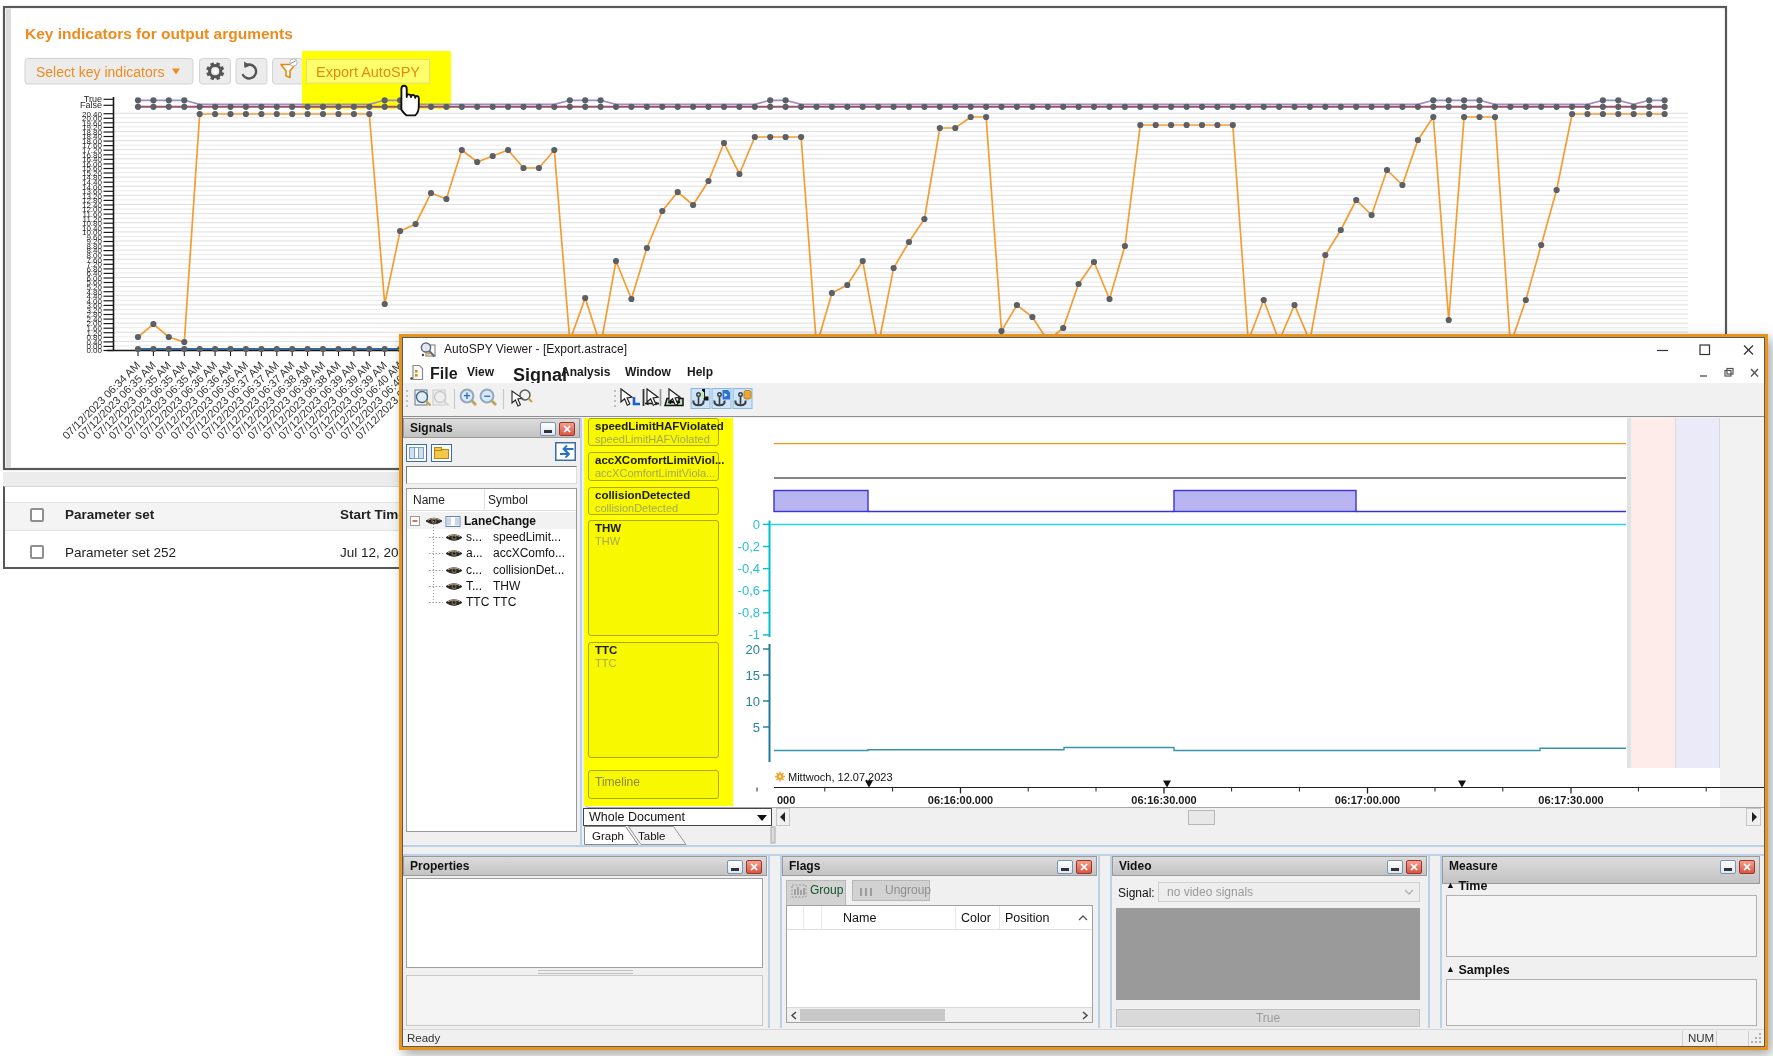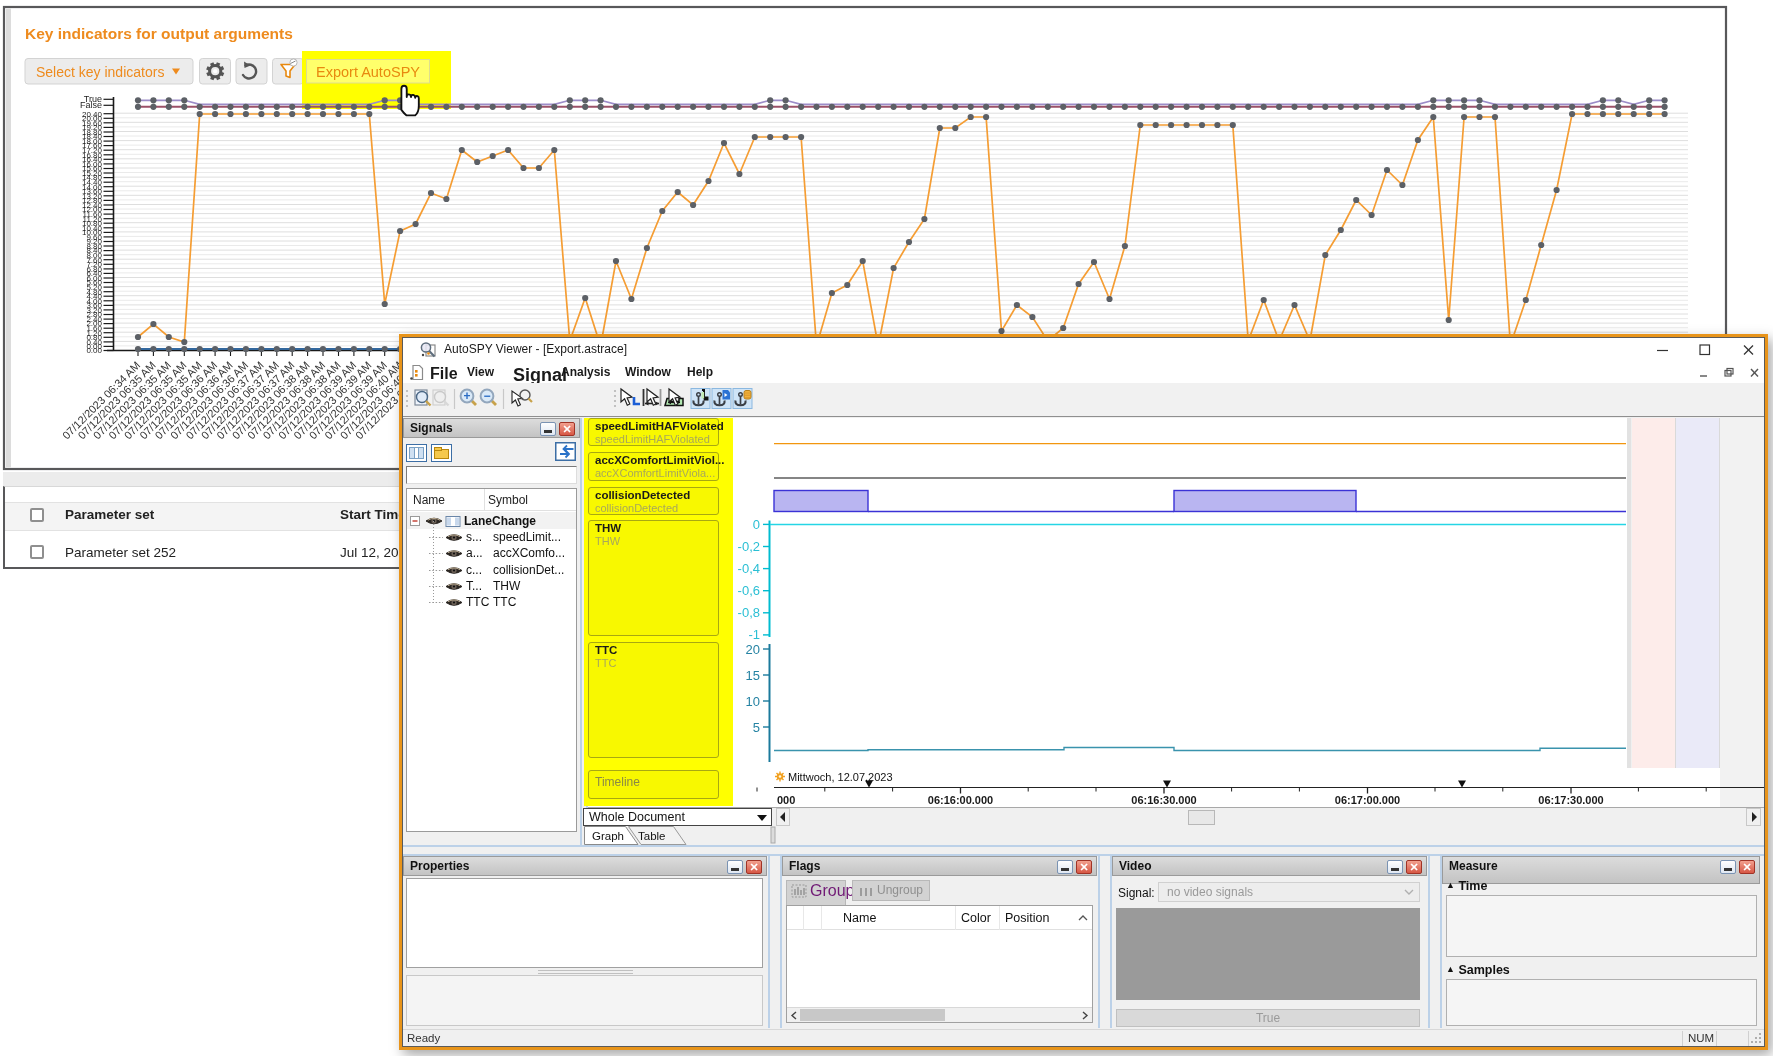--- a/index.html
+++ b/index.html
@@ -1011,25 +1011,25 @@
           </div><div style="position:absolute;right:4px;top:3px;width:16px;height:14px;background:linear-gradient(#f2a08e,#d75745);border:1px solid #a03326;border-radius:2px;color:#fff;font-weight:bold;font-size:11px;line-height:13px;text-align:center">✕</div></div>
 <div class="abs" style="left:3px;top:22px;width:357px;height:90px;background:#fff;border:1px solid #a0a0a0"></div>
 <div class="abs" style="left:135px;top:114px;width:95px;height:4px;border-top:1.5px solid #c0c0c0;border-bottom:1.5px solid #c0c0c0"></div>
 <div class="abs" style="left:3px;top:119px;width:357px;height:51px;background:#f4f4f4;border:1px solid #c8c8c8"></div>
 </div>
 <div class="abs" style="left:365px;top:518px;width:14px;height:172px;background:#f0f0f0;border-left:2px solid #bcd1e8;border-right:2px solid #bcd1e8"></div>
 <div class="abs" style="left:379px;top:518px;width:315px;height:172px;background:#f0f0f0">
 <div style="position:absolute;left:0;right:0;top:0;height:20px;background:linear-gradient(#dcdcdc,#c3c3c3);border:1px solid #9a9a9a;font-weight:bold;font-size:12px;color:#111;line-height:19px;padding-left:6px">Flags<div style="position:absolute;right:23px;top:3px;width:16px;height:14px;background:linear-gradient(#fefefe,#dfe7f2);border:1px solid #7a93b3;border-radius:2px">
             <div style="position:absolute;left:3px;right:3px;bottom:2px;height:3px;background:#333"></div>
           </div><div style="position:absolute;right:4px;top:3px;width:16px;height:14px;background:linear-gradient(#f2a08e,#d75745);border:1px solid #a03326;border-radius:2px;color:#fff;font-weight:bold;font-size:11px;line-height:13px;text-align:center">✕</div></div>
-<div class="abs" style="left:4px;top:24px;width:60px;height:34px;background:#d2d2d2;border:1px solid #b8b8b8;color:#701a75;font-size:16px;line-height:19px"><span style="margin-left:23px">Group</span><svg class="abs" style="left:4px;top:3px" width="17" height="14" viewBox="0 0 17 14">
+<div class="abs" style="left:4px;top:24px;width:60px;height:34px;background:#d2d2d2;border:1px solid #b8b8b8;color:#14532d;font-size:12px;line-height:19px"><span style="margin-left:23px">Group</span><svg class="abs" style="left:4px;top:3px" width="17" height="14" viewBox="0 0 17 14">
             <rect x="1" y="1" width="14" height="12" fill="none" stroke="#999" stroke-dasharray="2,1.5"></rect>
             <path d="M4,11 v-6 m3,6 v-8 m3,8 v-5 m3,5 v-7" stroke="#8f8f8f" stroke-width="1.4"></path>
           </svg></div>
-<div class="abs" style="left:70px;top:24px;width:78px;height:21px;background:#d2d2d2;border:1px solid #b8b8b8;color:#8f8f8f;font-size:12px;line-height:19px"><span style="margin-left:24px">Ungroup</span><svg class="abs" style="left:6px;top:3px" width="16" height="14" viewBox="0 0 16 14">
+<div class="abs" style="left:70px;top:24px;width:78px;height:21px;background:#d2d2d2;border:1px solid #b8b8b8;color:#8f8f8f;font-size:12px;line-height:19px"><span style="margin-left:32px">Ungroup</span><svg class="abs" style="left:6px;top:3px" width="16" height="14" viewBox="0 0 16 14">
             <path d="M2,12 v-8 m5,8 v-8 m5,8 v-8" stroke="#8f8f8f" stroke-width="1.6"></path>
           </svg></div>
 <div class="abs" style="left:4px;top:49px;width:307px;height:118px;background:#fff;border:1px solid #a0a0a0">
 <div class="abs" style="left:0;right:0;top:0;height:24px;border-bottom:1px solid #e0e0e0">
             <div class="abs" style="left:56px;top:5px;font-size:12.5px;color:#111">Name</div>
             <div class="abs" style="left:174px;top:5px;font-size:12.5px;color:#111">Color</div>
             <div class="abs" style="left:218px;top:5px;font-size:12.5px;color:#111">Position</div>
             <div class="abs" style="left:16px;top:0;width:1px;height:24px;background:#e8e8e8"></div>
             <div class="abs" style="left:34px;top:0;width:1px;height:24px;background:#e8e8e8"></div>
             <div class="abs" style="left:168px;top:0;width:1px;height:24px;background:#e8e8e8"></div>

